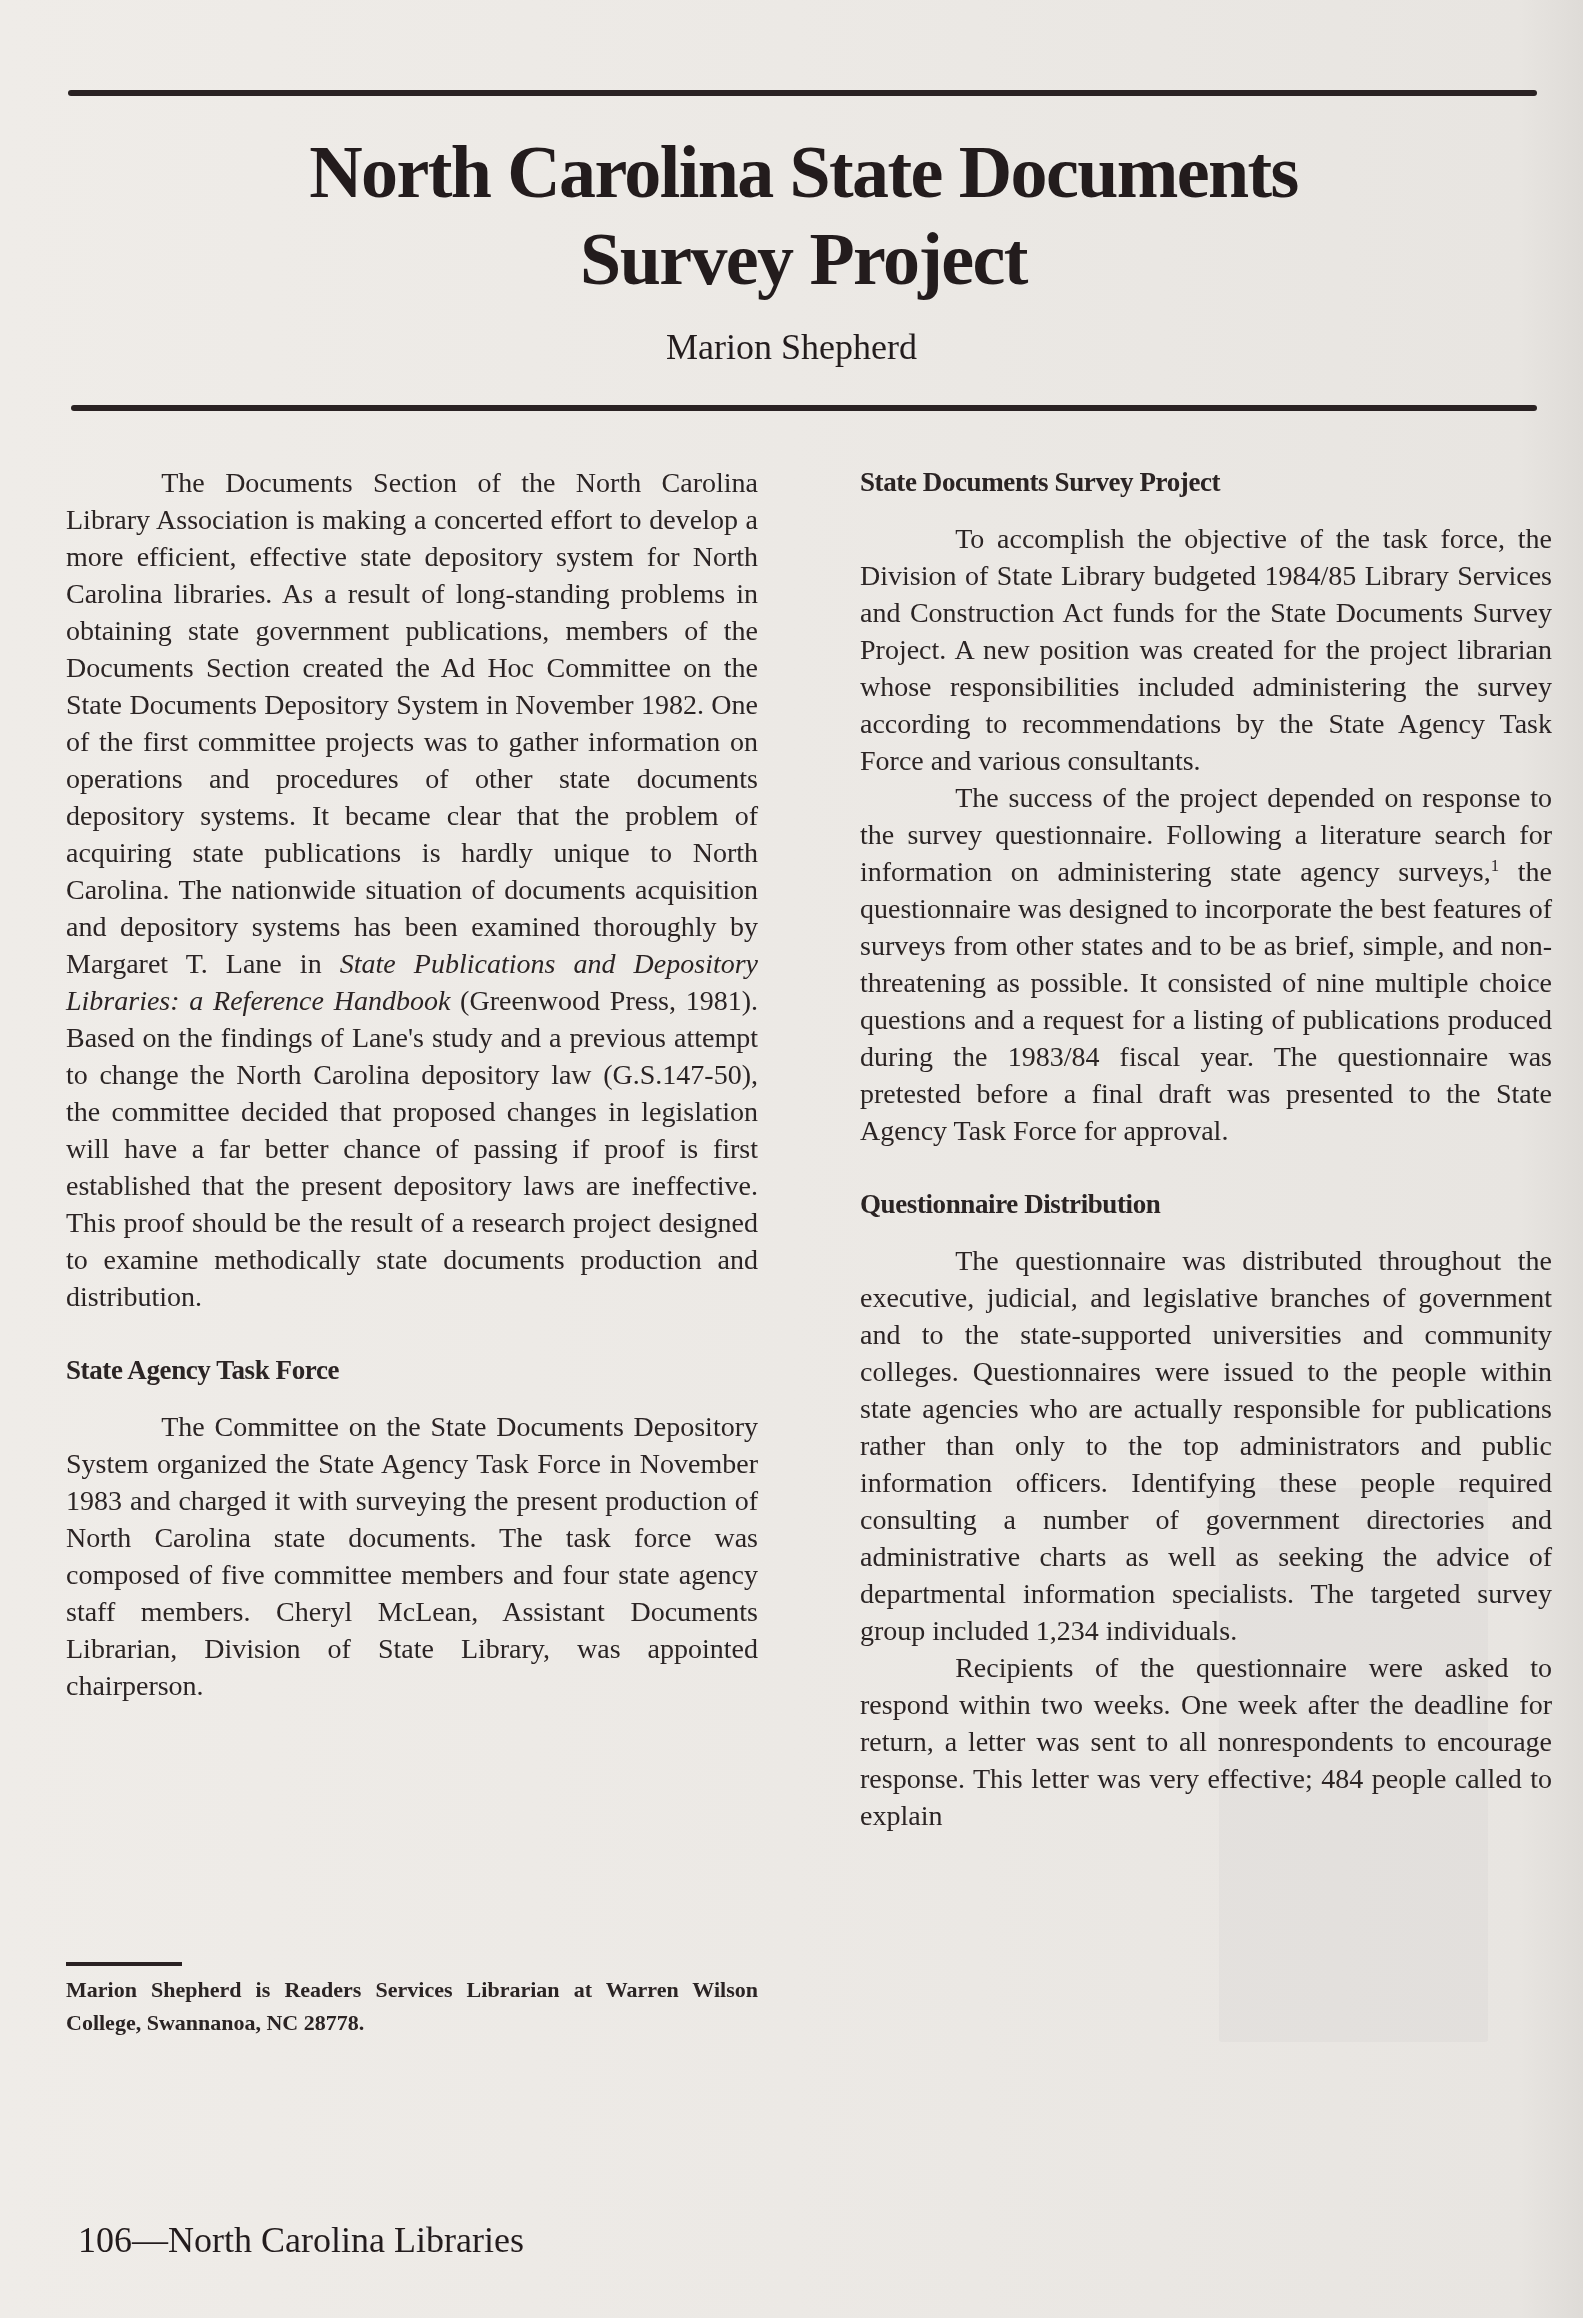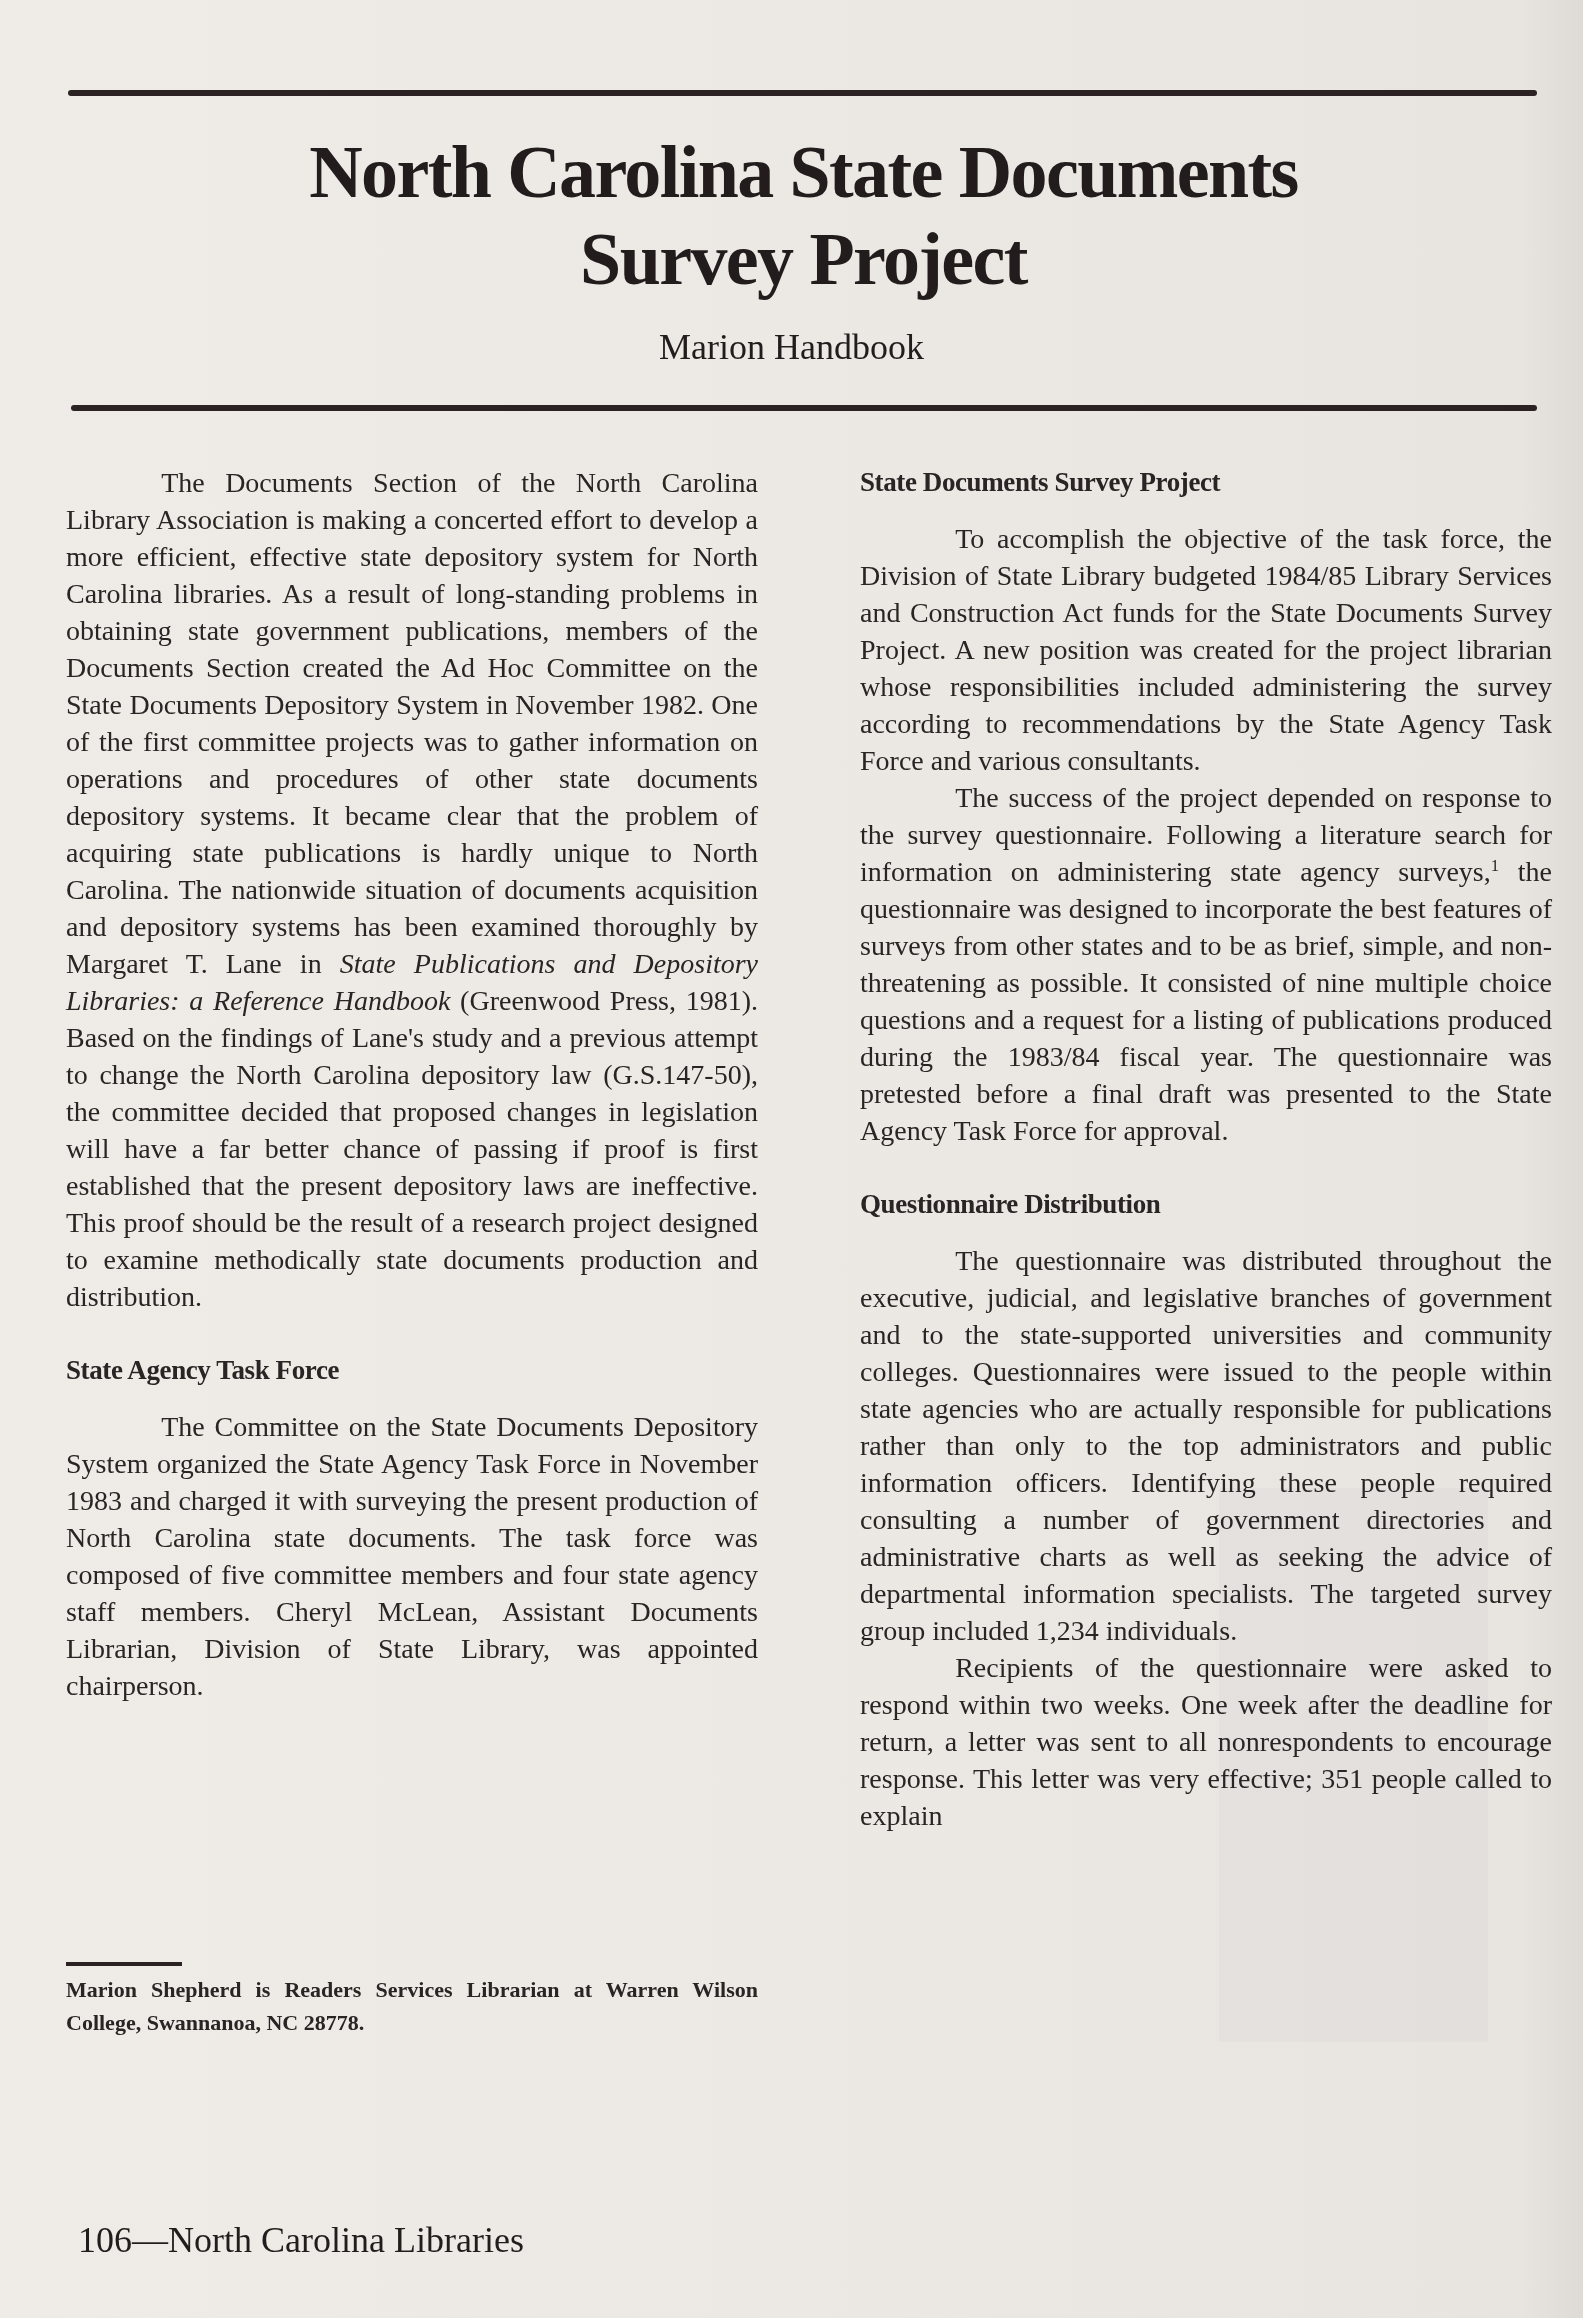--- a/index.html
+++ b/index.html
@@ -68,21 +68,21 @@
 
   <div class="ghost" style="left:1219px;top:1488px;width:269px;height:554px;"></div>
 
   <div class="rule top"></div>
 
   <h1 class="title" style="margin:12px;">
     <span>North Carolina State Documents</span><br>
     <span>Survey Project</span>
   </h1>
 
-  <div class="author">Marion Handbook</div>
+  <div class="author">Marion Shepherd</div>
 
   <div class="rule bottom"></div>
 
   <div class="col left">
     <p>
       <span>The Documents Section of the North Carolina Library Association is making a concerted effort to develop a more efficient, effective state depository system for North Carolina libraries. As a result of long-standing problems in obtaining state government publications, members of the Documents Section created the Ad Hoc Committee on the State Documents Depository System in November 1982. One of the first committee projects was to gather information on operations and procedures of other state documents depository systems. It became clear that the problem of acquiring state publications is hardly unique to North Carolina. The nationwide situation of documents acquisition and depository systems has been examined thoroughly by Margaret T. Lane in</span>
       <em>State Publications and Depository Libraries: a Reference Handbook</em>
       <span>(Greenwood Press, 1981). Based on the findings of Lane's study and a previous attempt to change the North Carolina depository law (G.S.147-50), the committee decided that proposed changes in legislation will have a far better chance of passing if proof is first established that the present depository laws are ineffective. This proof should be the result of a research project designed to examine methodically state documents production and distribution.</span>
     </p>
     <div class="gap"></div>
@@ -98,18 +98,18 @@
     <h3>State Documents Survey Project</h3>
     <div class="gap-sm"></div>
     <p>To accomplish the objective of the task force, the Division of State Library budgeted 1984/85 Library Services and Construction Act funds for the State Documents Survey Project. A new position was created for the project librarian whose responsibilities included administering the survey according to recommendations by the State Agency Task Force and various consultants.</p>
     <p>
       <span>The success of the project depended on response to the survey questionnaire. Following a literature search for information on administering state agency surveys,</span><sup>1</sup><span> the questionnaire was designed to incorporate the best features of surveys from other states and to be as brief, simple, and non-threatening as possible. It consisted of nine multiple choice questions and a request for a listing of publications produced during the 1983/84 fiscal year. The questionnaire was pretested before a final draft was presented to the State Agency Task Force for approval.</span>
     </p>
     <div class="gap"></div>
     <h3>Questionnaire Distribution</h3>
     <div class="gap-sm"></div>
     <p>The questionnaire was distributed throughout the executive, judicial, and legislative branches of government and to the state-supported universities and community colleges. Questionnaires were issued to the people within state agencies who are actually responsible for publications rather than only to the top administrators and public information officers. Identifying these people required consulting a number of government directories and administrative charts as well as seeking the advice of departmental information specialists. The targeted survey group included 1,234 individuals.</p>
-    <p>Recipients of the questionnaire were asked to respond within two weeks. One week after the deadline for return, a letter was sent to all nonrespondents to encourage response. This letter was very effective; 351 people called to explain</p>
+    <p>Recipients of the questionnaire were asked to respond within two weeks. One week after the deadline for return, a letter was sent to all nonrespondents to encourage response. This letter was very effective; 484 people called to explain</p>
   </div>
 
   <div class="folio">106—North Carolina Libraries</div>
 </div>
 
 
 </body></html>

